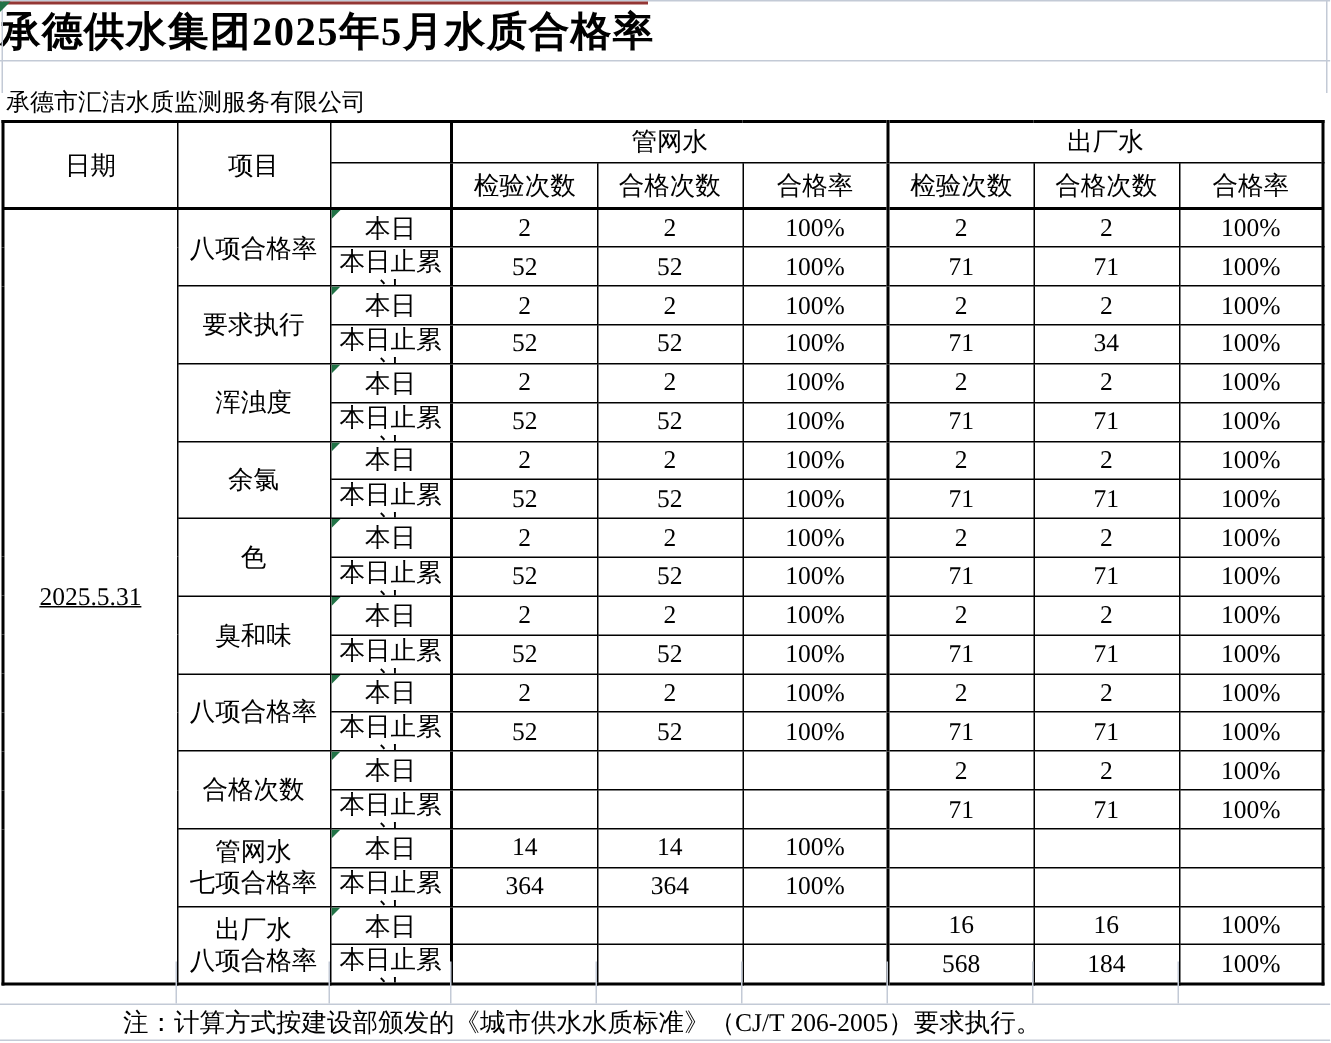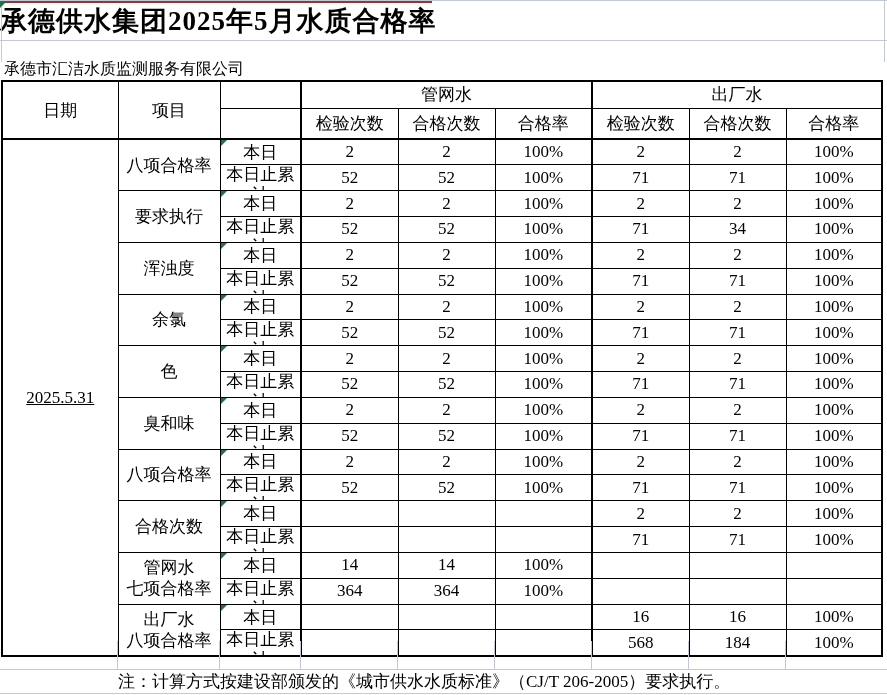--- a/index.html
+++ b/index.html
@@ -34,21 +34,21 @@
   .label-cell { position:relative; padding:0 2px; }
   .tri::before { content:""; position:absolute; top:0; left:0; width:0; height:0;
                  border-top:6px solid #217346; border-right:6px solid transparent; }
   .clipbox { height:25px; overflow:hidden; line-height:20px; text-align:center; }
   
   .ghost-row { position:absolute; top:641px; left:1px; width:881px; height:28px; display:flex; }
   .ghost-row span { display:block; height:100%; border-right:1px solid #c3cad6; box-sizing:border-box; }
   
   .noterow { position:absolute; top:669px; left:0; width:887px; height:25px;
              border-top:1px solid #c3cad6; border-bottom:1px solid #c3cad6; box-sizing:border-box; }
-  .note { padding-left:118px; font-size:17px; line-height:23px; white-space:nowrap; }
+  .note { padding-left:82px; font-size:17px; line-height:23px; white-space:nowrap; }
 </style>
 </head>
 <body>
 
 <div class="sheet">
 
   <div class="titlebar">
     <div class="accent-line"></div>
     <div class="corner-tri"></div>
     <div class="title">承德供水集团2025年5月水质合格率</div>

